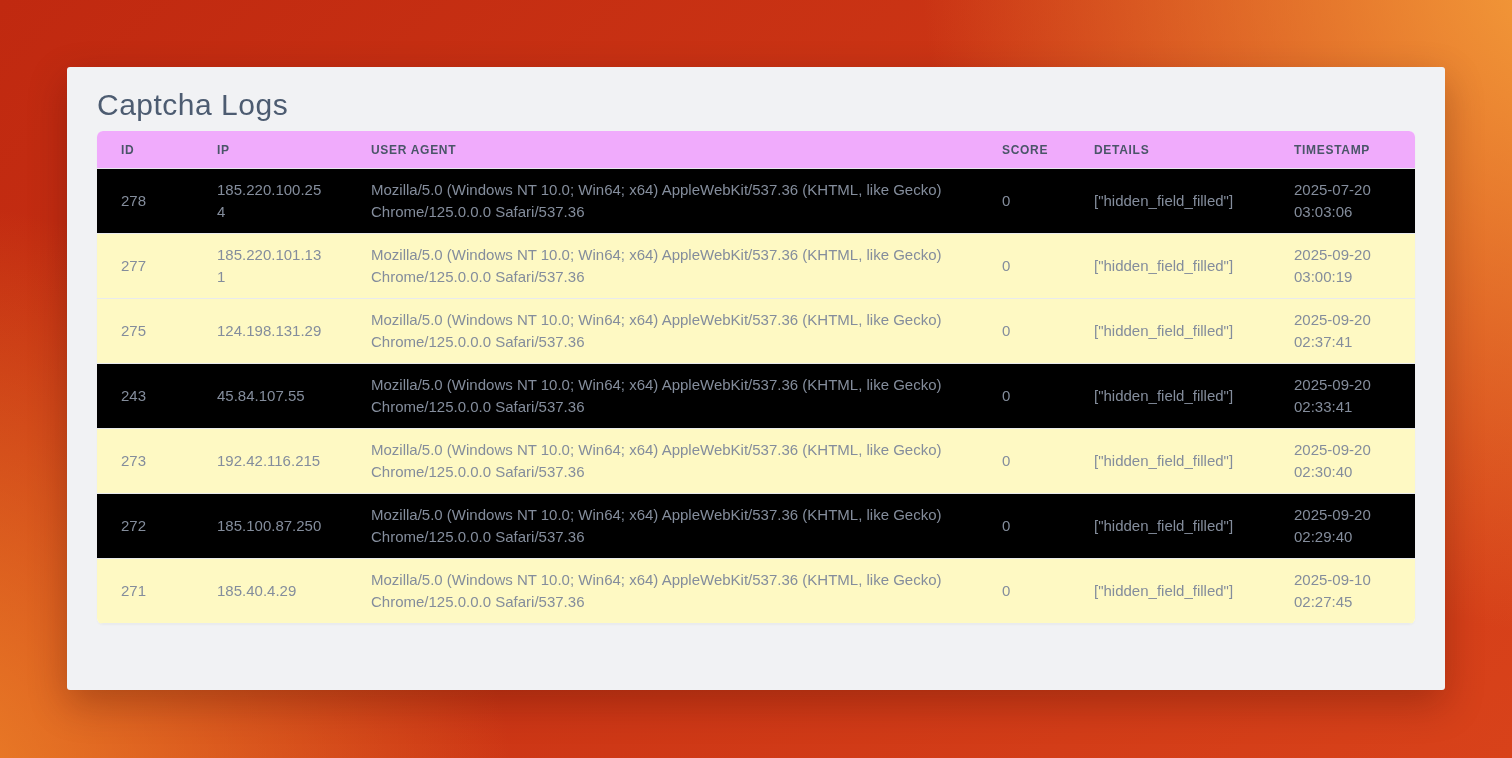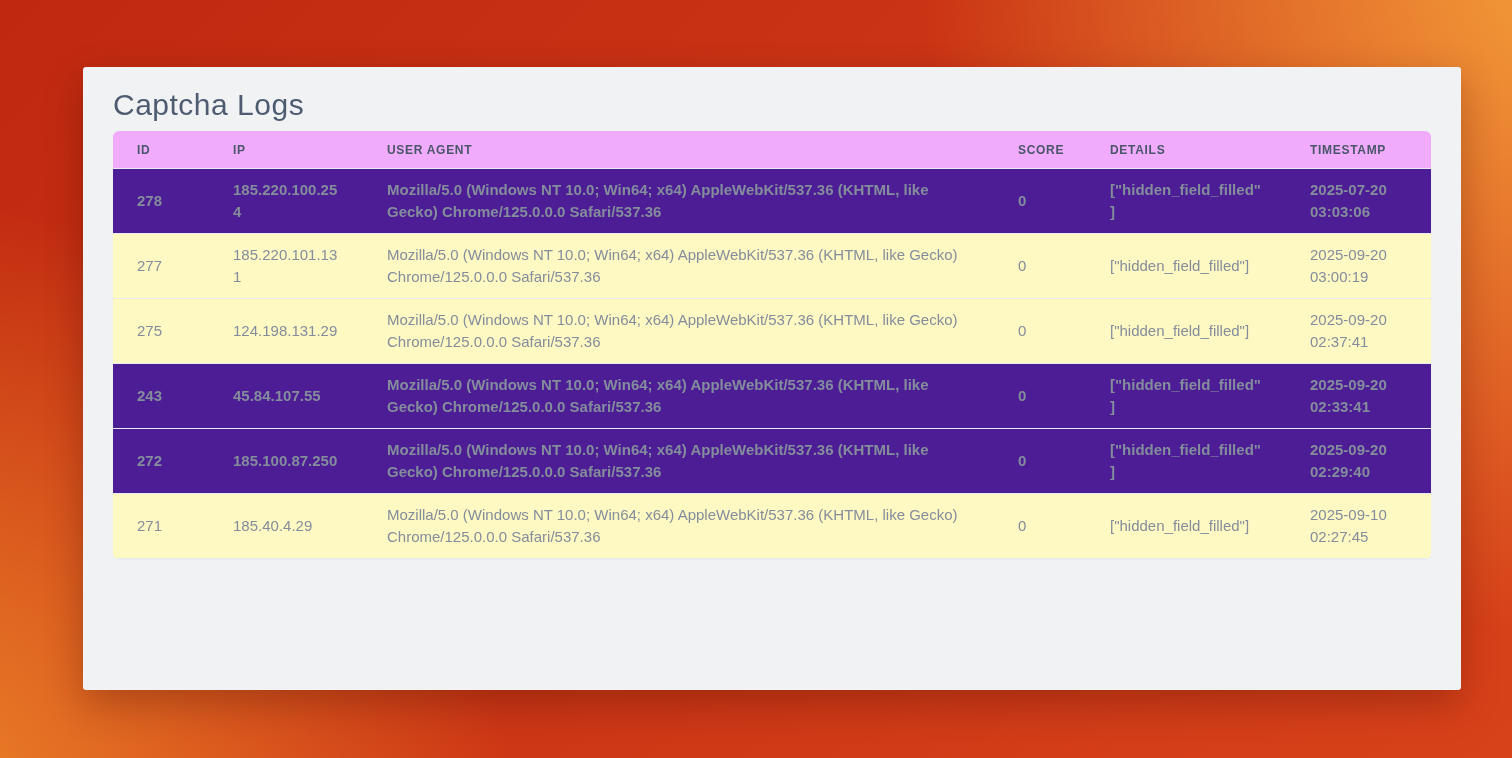--- a/index.html
+++ b/index.html
@@ -7,21 +7,21 @@
   body {
     font-family: "Liberation Sans", "DejaVu Sans", sans-serif;
     background-color: #c52b10;
     background-image:
       radial-gradient(circle 1100px at 106% -6%, rgba(247,166,61,0.98) 0%, rgba(247,166,61,0) 62%),
       radial-gradient(circle 1000px at -7% 108%, rgba(241,140,43,0.95) 0%, rgba(241,140,43,0) 62%),
       linear-gradient(135deg, #c02910 0%, #d8421a 100%);
   }
   .card {
     position: absolute;
-    left: 83px; top: 67px;
+    left: 67px; top: 67px;
     width: 1378px; height: 623px;
     background: #f1f2f4;
     border-radius: 3px;
     box-shadow: 0 14px 38px rgba(60, 10, 0, 0.30);
     padding: 15px 30px 4px 30px;
     overflow: hidden;
   }
   .page-title {
     font-size: 30px;
     font-weight: 500;
@@ -62,21 +62,21 @@
   tbody td {
     font-size: 15px;
     line-height: 22px;
     color: #848d9c;
     padding: 10px 24px;
     height: 65px;
     vertical-align: middle;
     border-bottom: 1px solid #e9ebee;
     overflow-wrap: break-word;
   }
-  tbody tr.stripe { background: #4c1d95; font-weight: bold; }
+  tbody tr.stripe { background: #000000; }
   tbody tr.plain { background: #fef9c3; }
 </style>
 </head>
 <body>
 
 <div class="card">
   <h1 class="page-title">Captcha Logs</h1>
   <div class="table-wrap">
     <table>
       <colgroup>
@@ -123,20 +123,28 @@
     <td>2025-09-20 02:37:41</td>
   </tr>
           <tr class="stripe">
     <td>243</td>
     <td>45.84.107.55</td>
     <td>Mozilla/5.0 (Windows NT 10.0; Win64; x64) AppleWebKit/537.36 (KHTML, like Gecko) Chrome/125.0.0.0 Safari/537.36</td>
     <td>0</td>
     <td>["hidden_field_filled"]</td>
     <td>2025-09-20 02:33:41</td>
   </tr>
+          <tr class="plain">
+    <td>273</td>
+    <td>192.42.116.215</td>
+    <td>Mozilla/5.0 (Windows NT 10.0; Win64; x64) AppleWebKit/537.36 (KHTML, like Gecko) Chrome/125.0.0.0 Safari/537.36</td>
+    <td>0</td>
+    <td>["hidden_field_filled"]</td>
+    <td>2025-09-20 02:30:40</td>
+  </tr>
           <tr class="stripe">
     <td>272</td>
     <td>185.100.87.250</td>
     <td>Mozilla/5.0 (Windows NT 10.0; Win64; x64) AppleWebKit/537.36 (KHTML, like Gecko) Chrome/125.0.0.0 Safari/537.36</td>
     <td>0</td>
     <td>["hidden_field_filled"]</td>
     <td>2025-09-20 02:29:40</td>
   </tr>
           <tr class="plain">
     <td>271</td>

